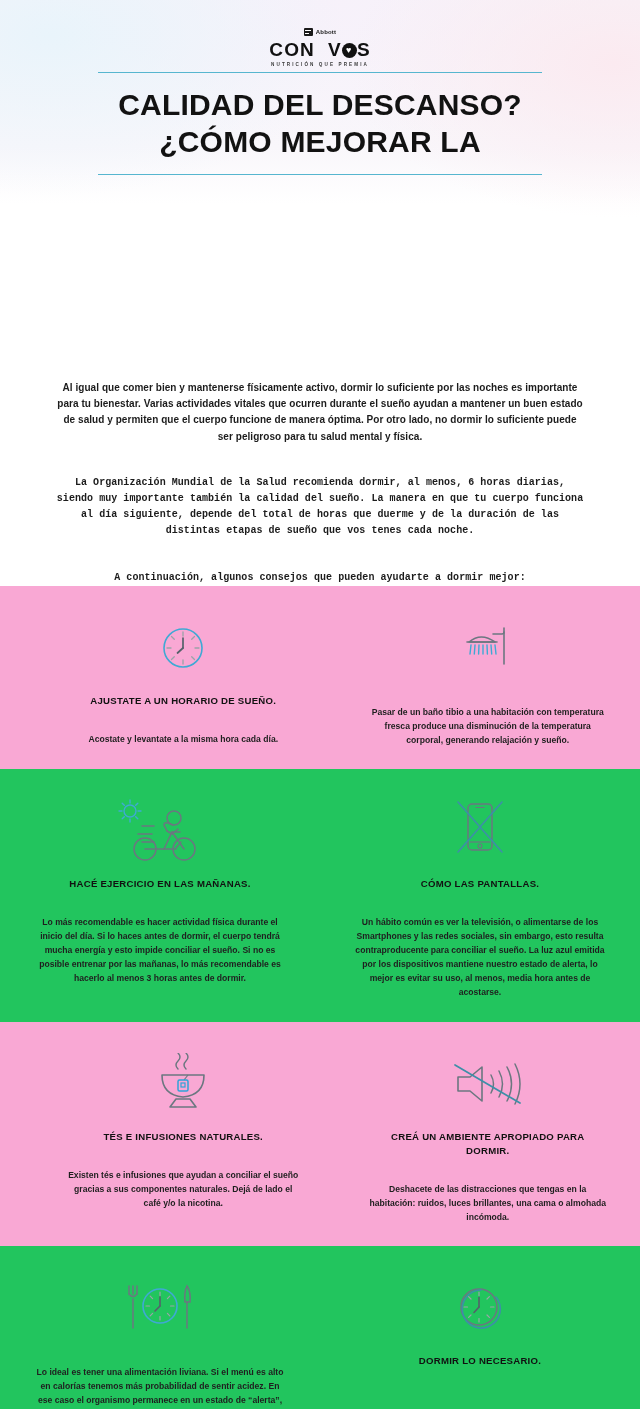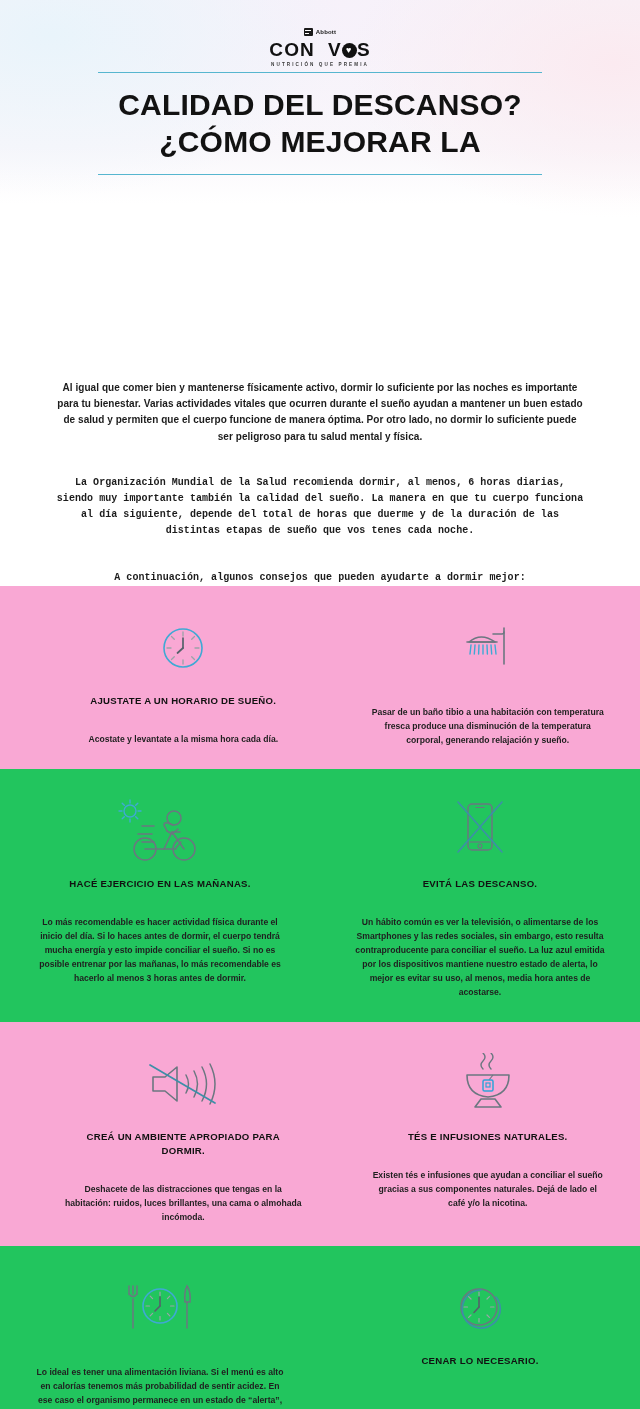--- a/index.html
+++ b/index.html
@@ -306,61 +306,61 @@
             <rect x="20" y="8" width="24" height="46" rx="4" fill="none" stroke="#6b7780" stroke-width="1.5"></rect>
             <line x1="22" y1="46" x2="42" y2="46" stroke="#6b7780" stroke-width="1.2"></line>
             <circle cx="32" cy="50" r="2" fill="none" stroke="#6b7780" stroke-width="1.1"></circle>
             <line x1="28" y1="11.5" x2="36" y2="11.5" stroke="#6b7780" stroke-width="1.2" stroke-linecap="round"></line>
             <g stroke="#3d8fa8" stroke-width="1.6" stroke-linecap="round">
               <line x1="10" y1="6" x2="54" y2="56"></line>
               <line x1="54" y1="6" x2="10" y2="56"></line>
             </g>
           </svg>
         </div>
-        <div class="tip-title">EVITÁ LAS DESCANSO.</div>
+        <div class="tip-title">CÓMO LAS PANTALLAS.</div>
         <div class="tip-body">Un hábito común es ver la televisión, o alimentarse de los Smartphones y las redes sociales, sin embargo, esto resulta contraproducente para conciliar el sueño. La luz azul emitida por los dispositivos mantiene nuestro estado de alerta, lo mejor es evitar su uso, al menos, media hora antes de acostarse.</div>
       </div>
     </div>
   </div>
 
   <div class="band gray">
     <div class="grid">
+      <div class="cell">
+        <div class="icon-wrap">
+          <svg width="70" height="62" viewBox="0 0 70 62">
+            <g stroke="#6b7780" stroke-width="1.4" fill="none" stroke-linecap="round">
+              <path d="M30 16 Q26 12 30 8 Q34 4 30 0"></path>
+              <path d="M38 16 Q34 12 38 8 Q42 4 38 0"></path>
+            </g>
+            <path d="M14 22 L56 22 Q56 42 35 44 Q14 42 14 22 Z" fill="none" stroke="#6b7780" stroke-width="1.6" stroke-linejoin="round"></path>
+            <path d="M28 46 L42 46 L48 54 L22 54 Z" fill="none" stroke="#6b7780" stroke-width="1.6" stroke-linejoin="round"></path>
+            <line x1="40" y1="22" x2="36" y2="27" stroke="#6b7780" stroke-width="1.2"></line>
+            <rect x="30" y="27" width="10" height="11" rx="1.5" fill="none" stroke="#2fa3d8" stroke-width="1.5"></rect>
+            <rect x="33" y="30" width="4" height="4" fill="none" stroke="#2fa3d8" stroke-width="1.2"></rect>
+          </svg>
+        </div>
+        <div class="tip-title">TÉS E INFUSIONES NATURALES.</div>
+        <div class="tip-body">Existen tés e infusiones que ayudan a conciliar el sueño gracias a sus componentes naturales. Dejá de lado el café y/o la nicotina.</div>
+      </div>
+
       <div class="cell">
         <div class="icon-wrap">
           <svg width="84" height="52" viewBox="0 0 84 52">
             <path d="M12 19 L12 33 L24 33 L36 43 L36 9 L24 19 Z" fill="none" stroke="#6b7780" stroke-width="1.6" stroke-linejoin="round"></path>
             <g stroke="#6b7780" stroke-width="1.5" fill="none" stroke-linecap="round">
               <path d="M45 17 Q50 26 45 35"></path>
               <path d="M53 13 Q60 26 53 39"></path>
               <path d="M61 9 Q70 26 61 43"></path>
               <path d="M69 6 Q79 26 69 46"></path>
             </g>
             <line x1="9" y1="7" x2="74" y2="45" stroke="#3d8fa8" stroke-width="1.7" stroke-linecap="round"></line>
           </svg>
         </div>
         <div class="tip-title">CREÁ UN AMBIENTE APROPIADO PARA DORMIR.</div>
         <div class="tip-body">Deshacete de las distracciones que tengas en la habitación: ruidos, luces brillantes, una cama o almohada incómoda.</div>
-      </div>
-
-      <div class="cell">
-        <div class="icon-wrap">
-          <svg width="70" height="62" viewBox="0 0 70 62">
-            <g stroke="#6b7780" stroke-width="1.4" fill="none" stroke-linecap="round">
-              <path d="M30 16 Q26 12 30 8 Q34 4 30 0"></path>
-              <path d="M38 16 Q34 12 38 8 Q42 4 38 0"></path>
-            </g>
-            <path d="M14 22 L56 22 Q56 42 35 44 Q14 42 14 22 Z" fill="none" stroke="#6b7780" stroke-width="1.6" stroke-linejoin="round"></path>
-            <path d="M28 46 L42 46 L48 54 L22 54 Z" fill="none" stroke="#6b7780" stroke-width="1.6" stroke-linejoin="round"></path>
-            <line x1="40" y1="22" x2="36" y2="27" stroke="#6b7780" stroke-width="1.2"></line>
-            <rect x="30" y="27" width="10" height="11" rx="1.5" fill="none" stroke="#2fa3d8" stroke-width="1.5"></rect>
-            <rect x="33" y="30" width="4" height="4" fill="none" stroke="#2fa3d8" stroke-width="1.2"></rect>
-          </svg>
-        </div>
-        <div class="tip-title">TÉS E INFUSIONES NATURALES.</div>
-        <div class="tip-body">Existen tés e infusiones que ayudan a conciliar el sueño gracias a sus componentes naturales. Dejá de lado el café y/o la nicotina.</div>
       </div>
     </div>
   </div>
 
   <div class="band white">
     <div class="grid">
       <div class="cell">
         <div class="icon-wrap">
           <svg width="86" height="56" viewBox="0 0 86 56">
 
@@ -411,18 +411,18 @@
               <line x1="33" y1="33" x2="35.4" y2="35.4"></line>
               <line x1="14.6" y1="35.4" x2="17" y2="33"></line>
               <line x1="33" y1="17" x2="35.4" y2="14.6"></line>
             </g>
             <g stroke="#55616a" stroke-width="1.6" stroke-linecap="round">
               <line x1="25" y1="25" x2="25" y2="15.5"></line>
               <line x1="25" y1="25" x2="20" y2="30.5"></line>
             </g>
           </svg>
         </div>
-        <div class="tip-title">CENAR LO NECESARIO.</div>
+        <div class="tip-title">DORMIR LO NECESARIO.</div>
       </div>
     </div>
   </div>
 
 </div>
 
 </body></html>

